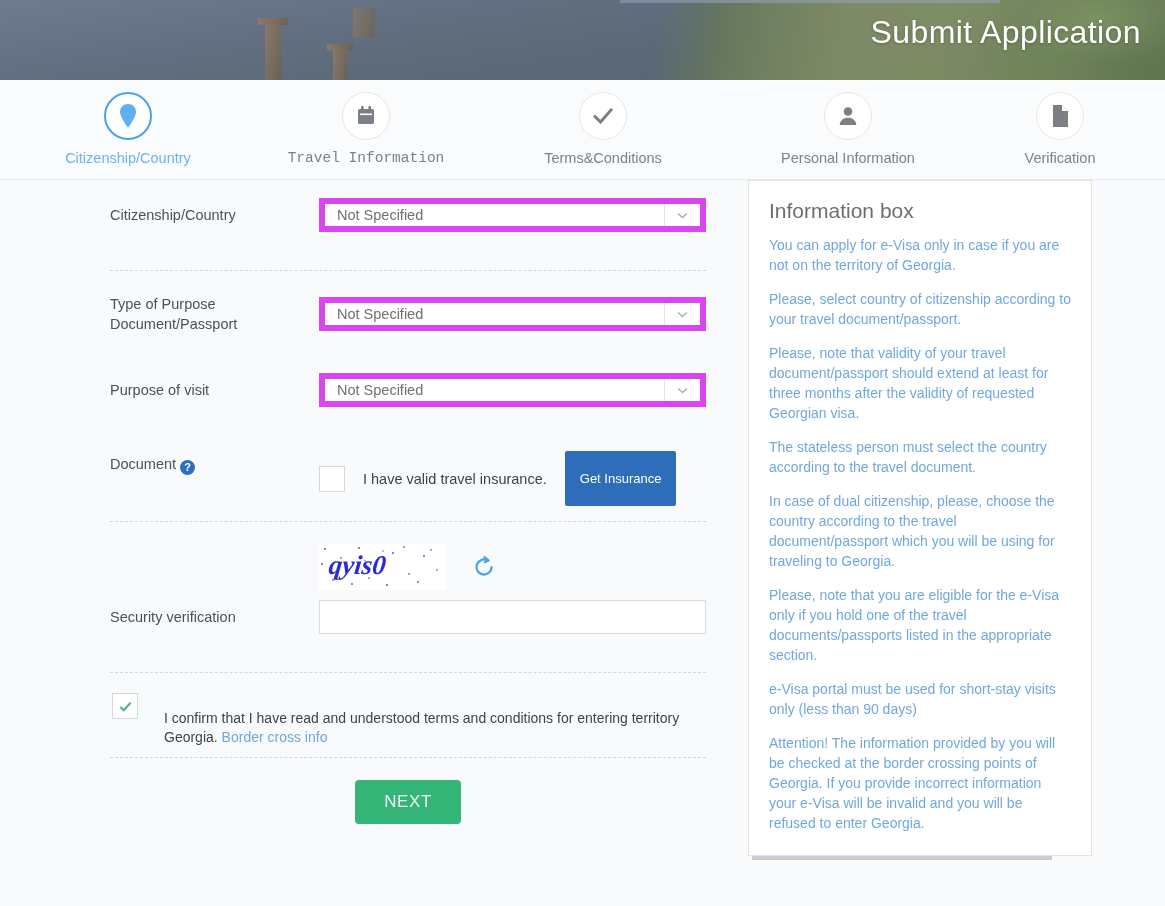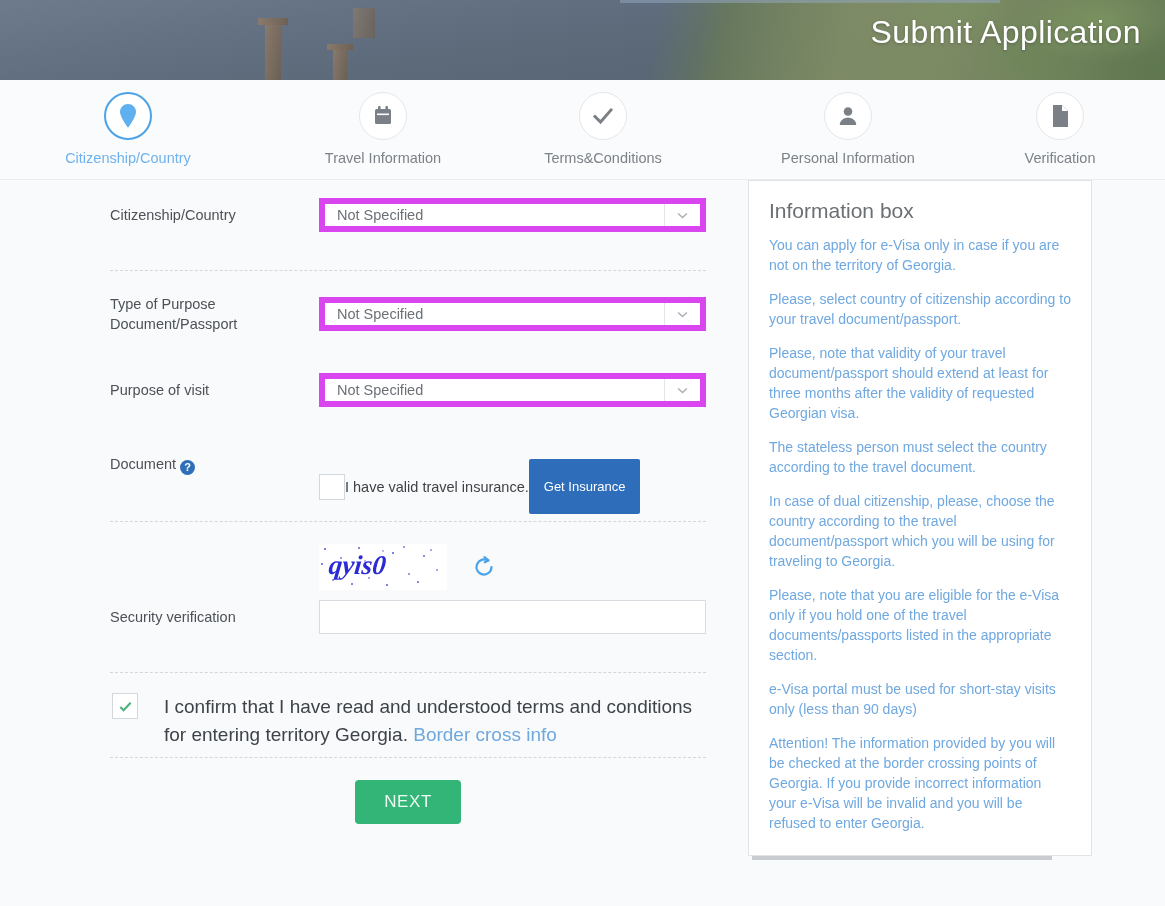--- a/index.html
+++ b/index.html
@@ -246,24 +246,25 @@
     width: 387px; height: 34px;
     background: #ffffff;
     border: 1px solid #d8dce0;
     font-size: 14.5px;
     color: #3e4349;
     padding: 0 10px;
     font-family: "Liberation Sans", sans-serif;
     outline: none;
   }
   .confirm-text {
-    font-size: 19px;
+    font-size: 14px;
     color: #3e4349;
-    line-height: 28px;
+    line-height: 19px;
     max-width: 530px;
+    margin-top: 16px;
   }
   .link {
     color: #6fa8dc;
     text-decoration: none;
     cursor: pointer;
   }
   .btn-next {
     display: block;
     margin: 0 auto;
     width: 106px; height: 44px;
@@ -332,21 +333,21 @@
 
     <div class="step active" style="left:43px;">
       <div class="step-circle">
         <svg width="22" height="26" viewBox="0 0 22 26">
           <path class="icon-blue" d="M11 1C6.6 1 3 4.5 3 8.8c0 5.6 8 16 8 16s8-10.4 8-16C19 4.5 15.4 1 11 1z"></path>
         </svg>
       </div>
       <div class="step-label">Citizenship/Country</div>
     </div>
 
-    <div class="step" style="left:298px;">
+    <div class="step" style="left:281px;font-family:Liberation Mono, monospace;">
       <div class="step-circle">
         <svg width="22" height="22" viewBox="0 0 22 22">
           <rect class="icon-gray" x="3" y="4" width="16" height="15" rx="1.5"></rect>
           <rect class="icon-gray" x="6" y="1" width="2.6" height="5" rx="1"></rect>
           <rect class="icon-gray" x="13.4" y="1" width="2.6" height="5" rx="1"></rect>
           <rect fill="#ffffff" x="5" y="8.5" width="12" height="1.6"></rect>
         </svg>
       </div>
       <div class="step-label">Travel Information</div>
     </div>
@@ -424,21 +425,21 @@
                 <path d="M1 1.6 L6 6.4 L11 1.6"></path>
               </svg>
           </div>
         </div>
       </div>
 
       <div class="row" style="margin-top:26px; height:34px;">
         <div class="lbl" style="top:5px;">
           <span>Document</span><span class="help-icon">?</span>
         </div>
-        <div style="position:absolute; left:209px; top:10px; display:flex; align-items:center; ">
+        <div style="position:absolute; left:209px; top:2px; display:flex; align-items:center; gap:18px;">
           <div class="cb-empty"></div>
           <span class="ins-text">I have valid travel insurance.</span>
           <button class="btn-ins">Get Insurance</button>
         </div>
       </div>
 
       <div class="divider" style="margin-top:22px;"></div>
 
       <div class="row" style="margin-top:22px; height:50px;">
         <div style="position:absolute; left:209px; top:0; display:flex; align-items:center; gap:24px;">

